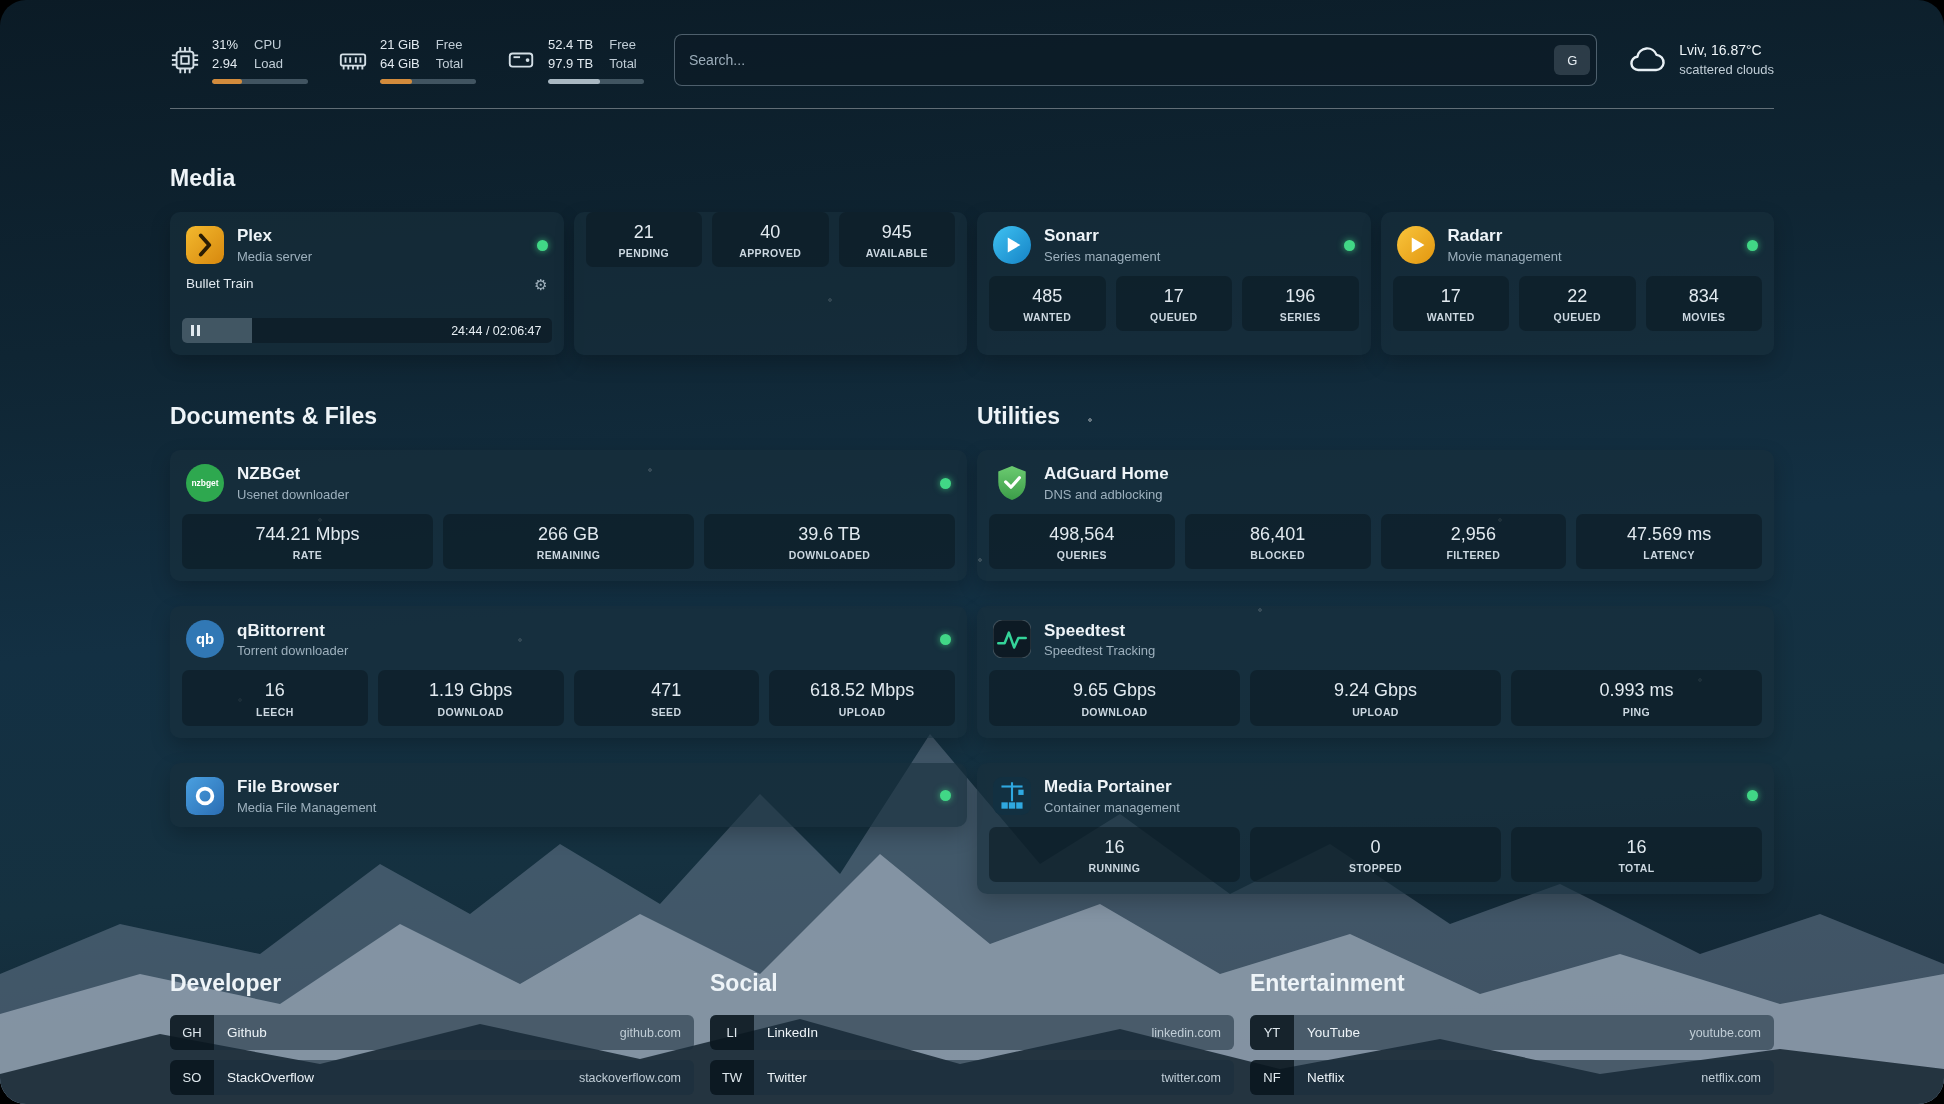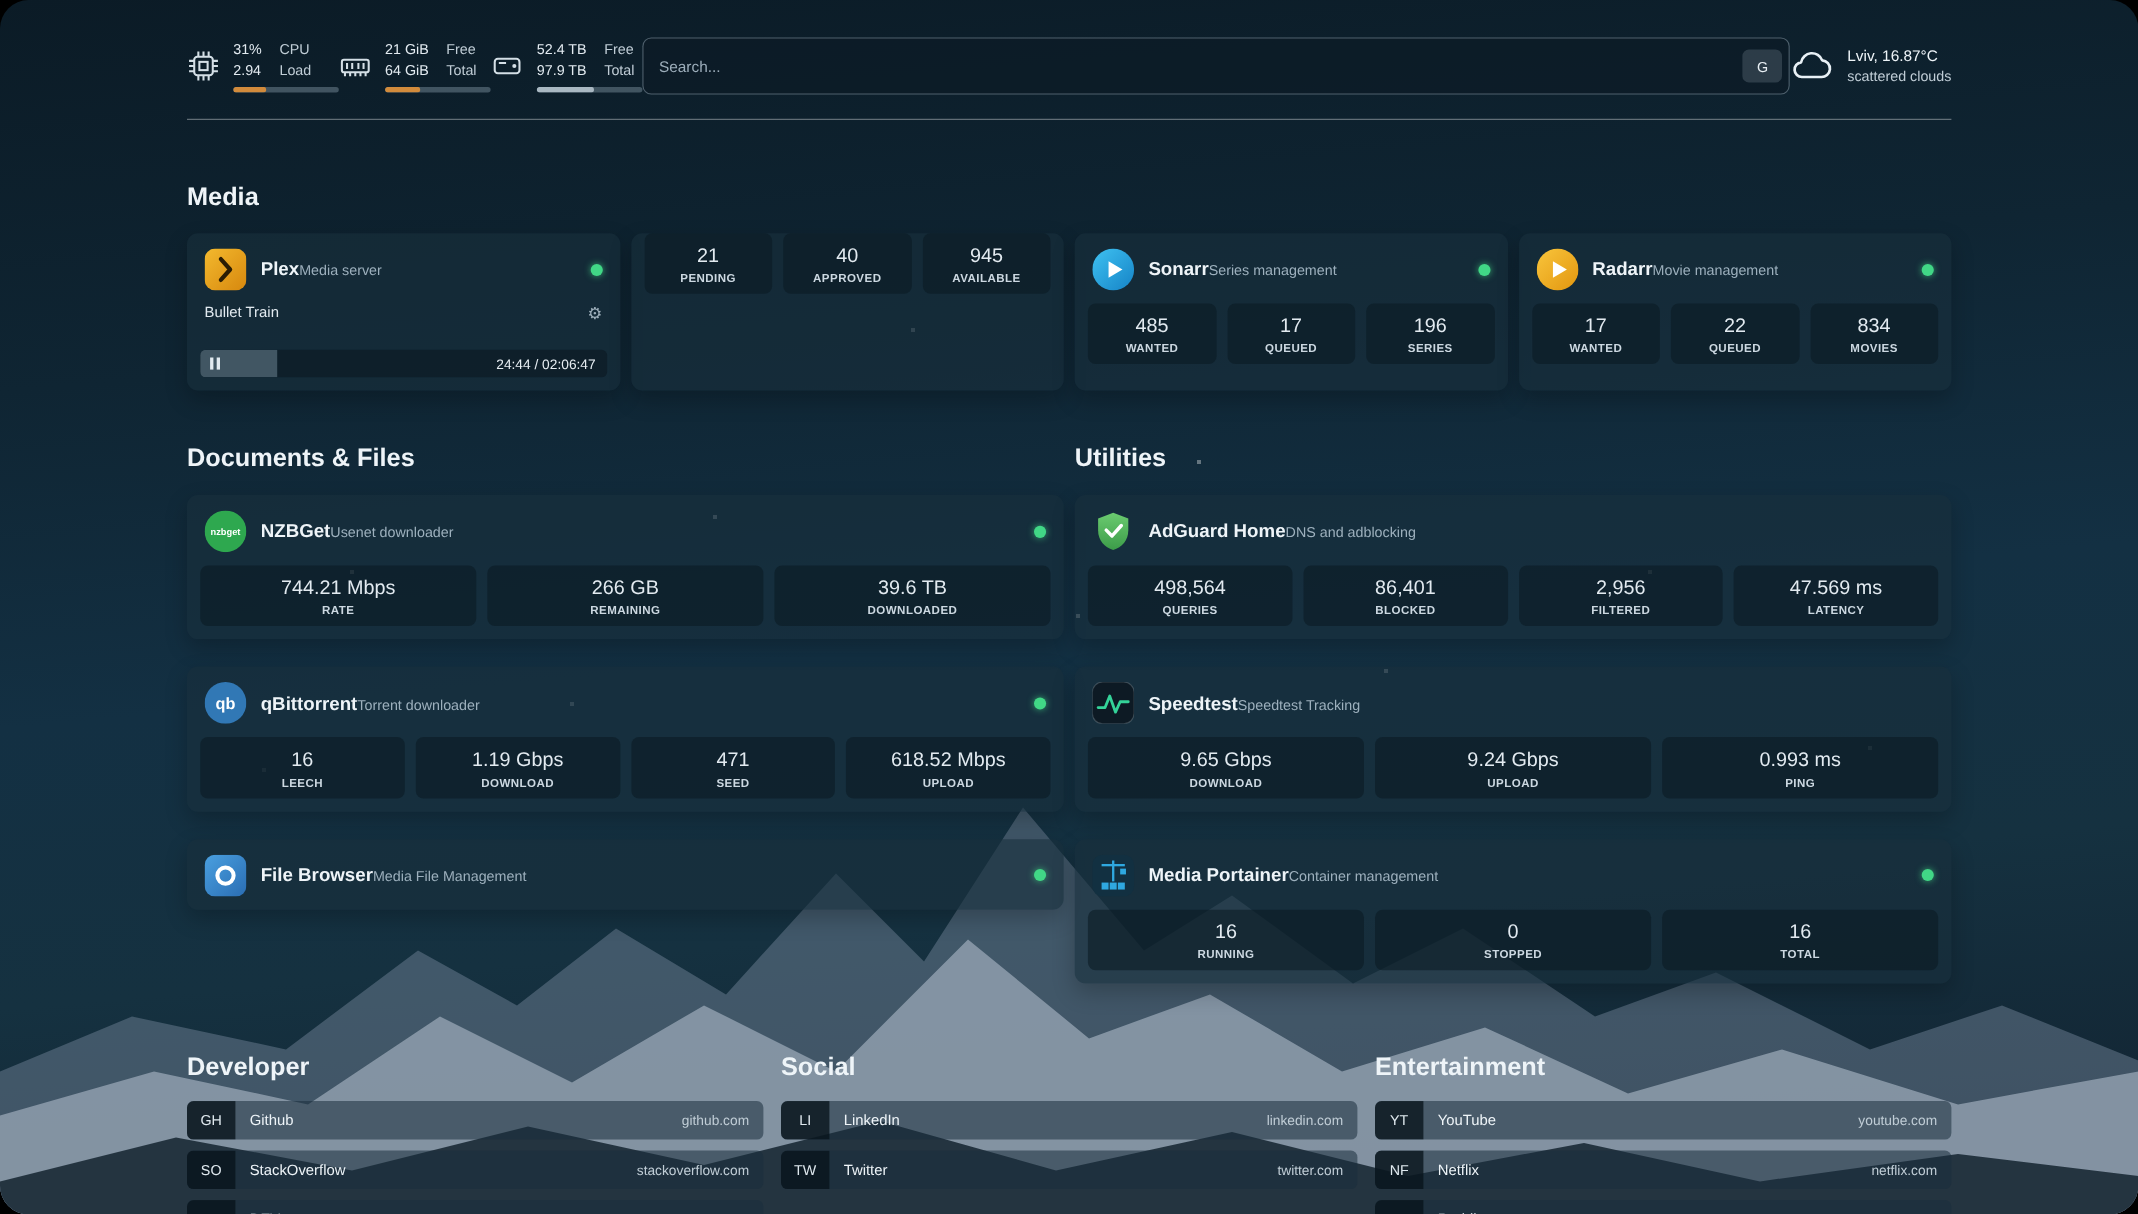--- a/index.html
+++ b/index.html
@@ -15,21 +15,21 @@
     radial-gradient(circle 2px at 1260px 610px,rgba(255,255,255,.35) 99%,transparent),
     radial-gradient(circle 2px at 520px 640px,rgba(255,255,255,.3) 99%,transparent),
     radial-gradient(circle 2px at 1500px 520px,rgba(255,255,255,.4) 99%,transparent),
     radial-gradient(circle 2px at 830px 300px,rgba(255,255,255,.3) 99%,transparent),
     radial-gradient(circle 2px at 1700px 680px,rgba(255,255,255,.35) 99%,transparent),
     radial-gradient(circle 2px at 240px 700px,rgba(255,255,255,.3) 99%,transparent),
     radial-gradient(circle 2px at 1090px 420px,rgba(255,255,255,.35) 99%,transparent)}
   .content{position:relative;z-index:2;padding:34px 170px 0}
 
   
-  .topbar{display:flex;align-items:center;}
+  .topbar{display:flex;align-items:center;gap:30px}
   .hw{display:grid;grid-template-columns:auto auto;column-gap:12px;align-items:center}
   .hwicon{grid-row:1/3;width:30px;height:30px}
   .hw-texts{display:flex;gap:16px}
   .hw-col{display:flex;flex-direction:column;font-size:13px;line-height:1.4;color:#e2eaf0;white-space:nowrap}
   .hw-col.dim{color:#c0cdd6}
   .hw-bar{grid-column:2;height:5px;border-radius:3px;background:rgba(110,130,142,.55);margin-top:6px;overflow:hidden;min-width:96px}
   .hw-bar .fill{height:100%;border-radius:3px}
   .search{flex:1;display:flex;align-items:center;height:52px;background:rgba(12,26,36,.55);
     border:1px solid rgba(160,180,192,.45);border-radius:8px;padding:0 6px 0 14px}
   .search input{flex:1;background:transparent;border:0;outline:0;color:#e2eaf0;font-size:14px;font-family:"Liberation Sans",sans-serif}
@@ -46,42 +46,42 @@
   .section-title{font-size:23px;font-weight:700;color:#eef4f8;margin:56px 0 20px}
   .grid4{display:grid;grid-template-columns:repeat(4,1fr);gap:10px}
   .cols{display:grid;grid-template-columns:1fr 1fr;gap:10px;margin-top:0}
   .cols .section-title{margin-top:48px}
   .stack{display:flex;flex-direction:column;gap:25px}
 
   
   .card{background:rgba(25,46,60,.62);border-radius:10px;box-shadow:0 8px 20px rgba(0,0,0,.22);cursor:pointer}
   .card-head{display:flex;align-items:center;gap:13px;padding:14px 16px 12px}
   .appicon{width:38px;height:38px;flex:none}
-  .ct{display:flex;flex-direction:row}
+  .ct{display:flex;flex-direction:column}
   .c-name{font-size:17px;font-weight:700;color:#eef4f8;line-height:1.15}
   .c-desc{font-size:13px;color:#9db0bd;margin-top:3px}
   .dot{width:11px;height:11px;border-radius:50%;margin-left:auto;flex:none;box-shadow:0 0 7px rgba(65,215,134,.75)}
   .stats{display:flex;gap:10px;padding:0 12px 12px}
   .stat{flex:1;background:rgba(11,25,34,.58);border-radius:7px;text-align:center;padding:9px 4px 8px}
   .stat .v{font-size:18px;color:#e2eaf0;line-height:1.3}
   .stat .l{font-size:10.5px;font-weight:700;letter-spacing:.4px;color:#ccd8e1;margin-top:3px}
 
   
   .plex-track{display:flex;align-items:flex-start;justify-content:space-between;padding:0 16px 24px;font-size:13.5px;color:#e2eaf0}
   .gear{color:#9fb0bc;font-size:15px;cursor:pointer}
   .plex-bar{position:relative;height:25px;margin:0 12px 12px;background:rgba(11,25,34,.62);border-radius:5px;overflow:hidden;
     display:flex;align-items:center}
   .plex-bar .fill{position:absolute;left:0;top:0;bottom:0;background:rgba(128,152,168,.45)}
   .pause{position:relative;display:flex;gap:3px;margin-left:9px;cursor:pointer}
   .pause i{display:block;width:3px;height:11px;background:#e2eaf0}
   .plex-time{position:relative;margin-left:auto;margin-right:10px;font-size:12.5px;color:#e7eef3}
 
   
   .bm-grid{display:grid;grid-template-columns:1fr 1fr 1fr;gap:16px;margin-top:10px}
-  .bm .section-title{margin:52px 0 18px}
+  .bm .section-title{margin:66px 0 18px}
   .bm-item{display:flex;align-items:center;height:35px;margin-bottom:10px;border-radius:6px;overflow:hidden;
     background:rgba(25,46,60,.55);cursor:pointer}
   .bm-abbr{width:44px;align-self:stretch;background:rgba(8,19,27,.78);display:flex;align-items:center;justify-content:center;
     font-size:13px;color:#dfe8ee;flex:none}
   .bm-name{margin-left:13px;font-size:13.5px;color:#eef4f8}
   .bm-url{margin-left:auto;margin-right:13px;font-size:12.5px;color:#c0cdd6}
 </style>
 </head>
 <body>
 

